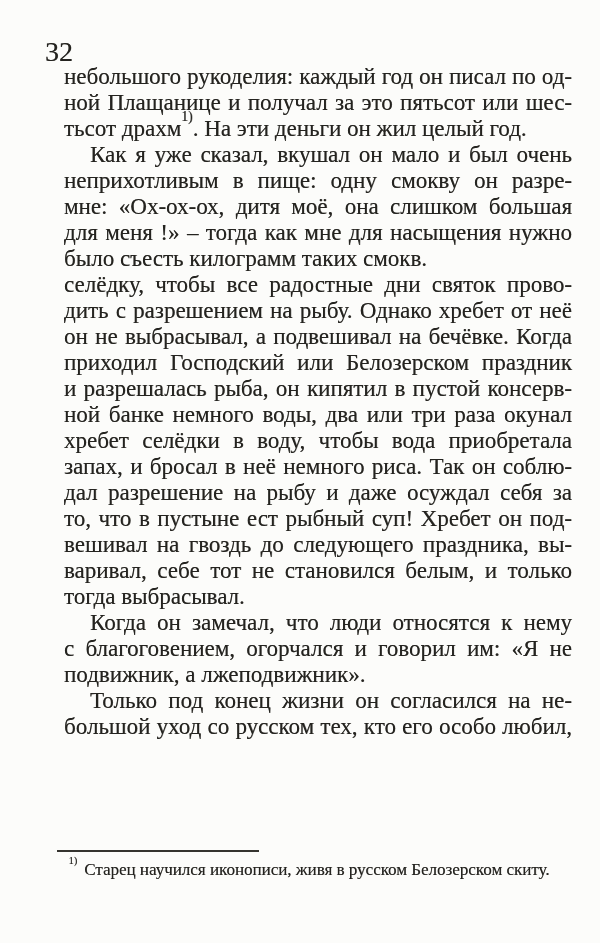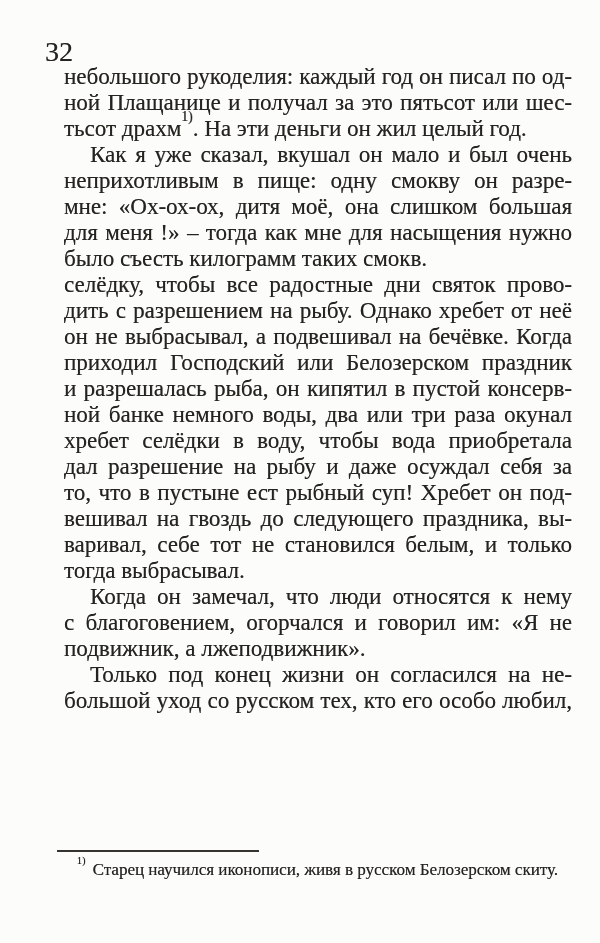--- a/index.html
+++ b/index.html
@@ -57,21 +57,21 @@
     height: 2px;
     background: #35342f;
   }
   .footnote {
     position: absolute;
     left: 60px;
     top: 859px;
     width: 498px;
     font-size: 17px;
     line-height: 21px;
-    text-align: right;
+    text-align: center;
   }
   .footnote .marker {
     font-size: 0.62em;
     line-height: 0;
     position: relative;
     top: -0.45em;
     margin-right: 7px;
   }
 </style>
 </head>
@@ -95,20 +95,21 @@
         <div class="line final">было съесть килограмм таких смокв.</div>
       </div>
       <div class="para">
         <div class="line">селёдку, чтобы все радостные дни святок прово-</div>
         <div class="line">дить с разрешением на рыбу. Однако хребет от неё</div>
         <div class="line">он не выбрасывал, а подвешивал на бечёвке. Когда</div>
         <div class="line">приходил Господский или Белозерском праздник</div>
         <div class="line">и разрешалась рыба, он кипятил в пустой консерв-</div>
         <div class="line">ной банке немного воды, два или три раза окунал</div>
         <div class="line">хребет селёдки в воду, чтобы вода приобретала</div>
+        <div class="line">запах, и бросал в неё немного риса. Так он соблю-</div>
         <div class="line">дал разрешение на рыбу и даже осуждал себя за</div>
         <div class="line">то, что в пустыне ест рыбный суп! Хребет он под-</div>
         <div class="line">вешивал на гвоздь до следующего праздника, вы-</div>
         <div class="line">варивал, себе тот не становился белым, и только</div>
         <div class="line final">тогда выбрасывал.</div>
       </div>
       <div class="para">
         <div class="line indent">Когда он замечал, что люди относятся к нему</div>
         <div class="line">с благоговением, огорчался и говорил им: «Я не</div>
         <div class="line final">подвижник, а лжеподвижник».</div>

